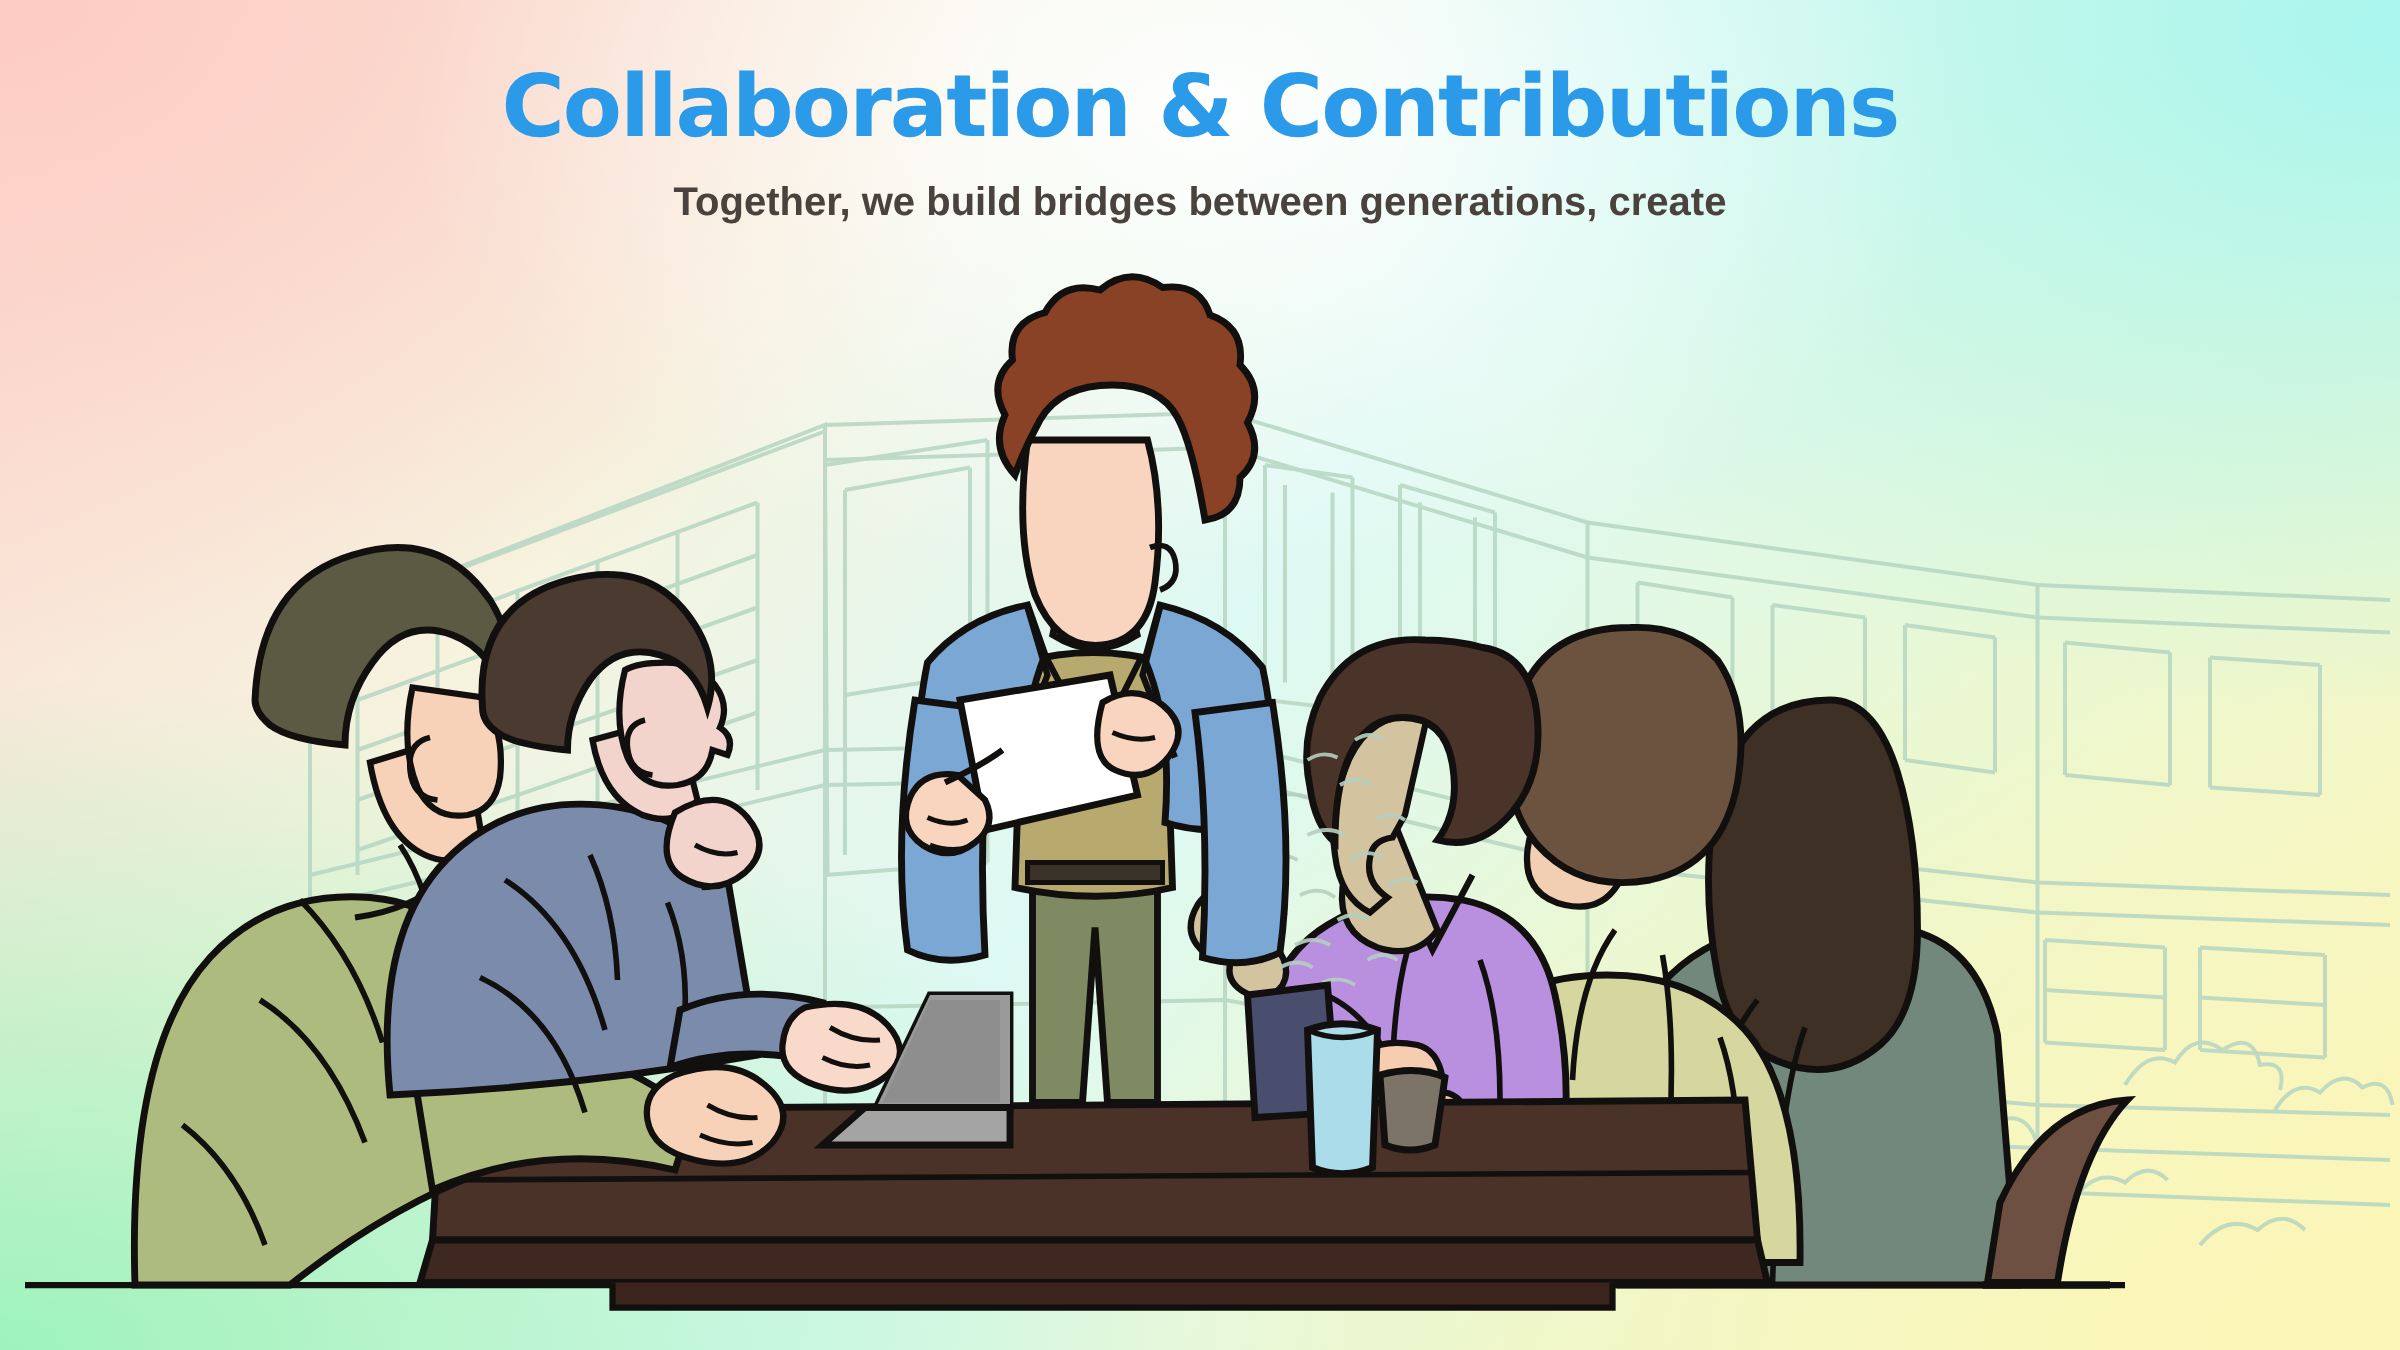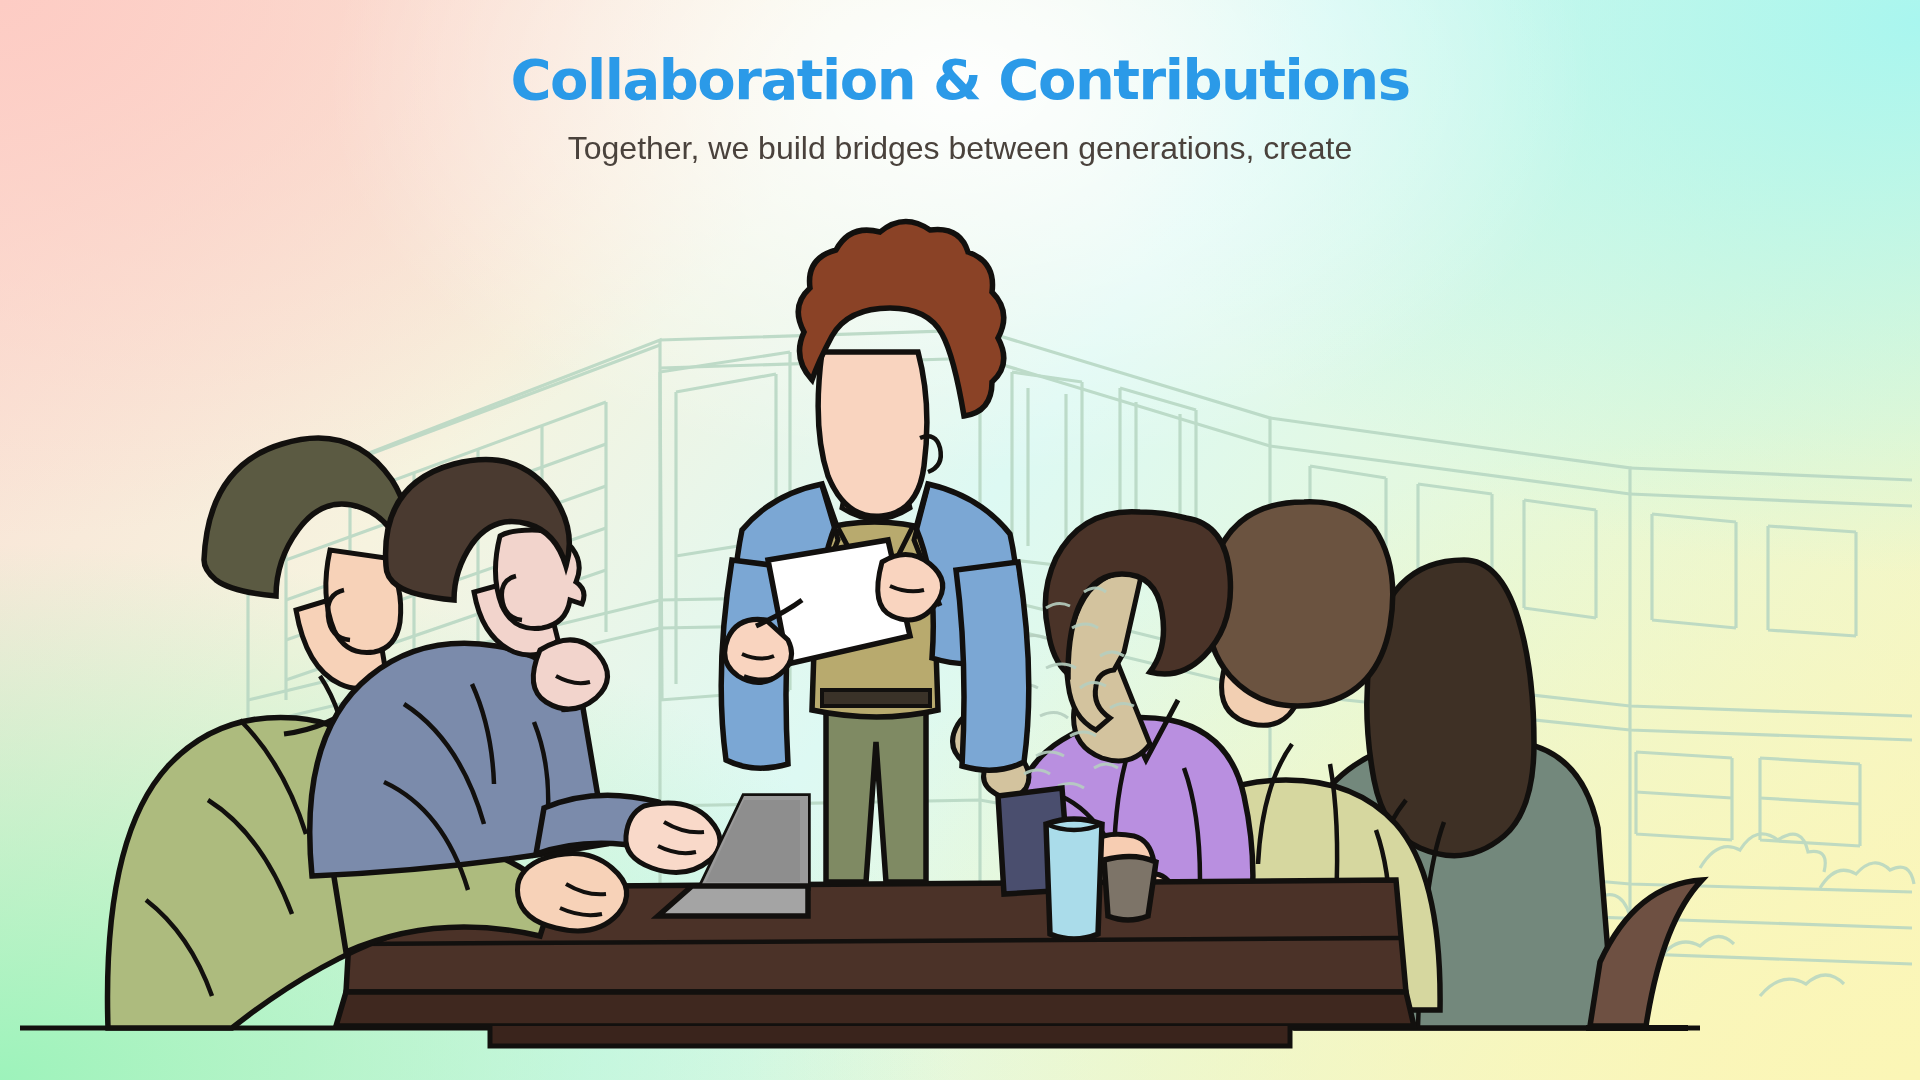--- a/index.html
+++ b/index.html
@@ -19,28 +19,28 @@
       radial-gradient(ellipse 70% 80% at 0% 0%,   #fdccc4 0%, rgba(253,204,196,0) 62%),
       radial-gradient(ellipse 75% 85% at 100% 2%, #a9f6ef 0%, rgba(169,246,239,0) 60%),
       radial-gradient(ellipse 80% 80% at 0% 100%, #9df3bb 0%, rgba(157,243,187,0) 62%),
       radial-gradient(ellipse 95% 95% at 100% 100%, #fbf6b6 0%, rgba(251,246,182,0) 65%),
       linear-gradient(125deg, #fbdcd2 0%, #f6f3df 28%, #ddf9f3 50%, #e6f8d9 72%, #fbf5c0 100%);
   }
 
   
   #header { position:absolute; top:0; left:0; width:1920px; text-align:center; z-index:40; }
   #page-title {
-    font-size:56px; font-weight:bold; color:#2b9ae8;
+    font-size:69px; font-weight:bold; color:#2b9ae8;
     letter-spacing:-1.5px; line-height:1; margin-top:52px;
     font-family:"DejaVu Sans", sans-serif;
     white-space:nowrap;
   }
   #page-subtitle {
     margin-top:22px; font-size:32px; color:#4a423c;
-    line-height:1.16; font-weight:400;
+    line-height:1.16; font-weight:700;
     font-family:"Liberation Sans", sans-serif;
   }
 
   
   #illustration { position:absolute; inset:0; z-index:20; }
   #illustration svg { display:block; width:1920px; height:1080px; }
 </style>
 </head>
 <body>
 

